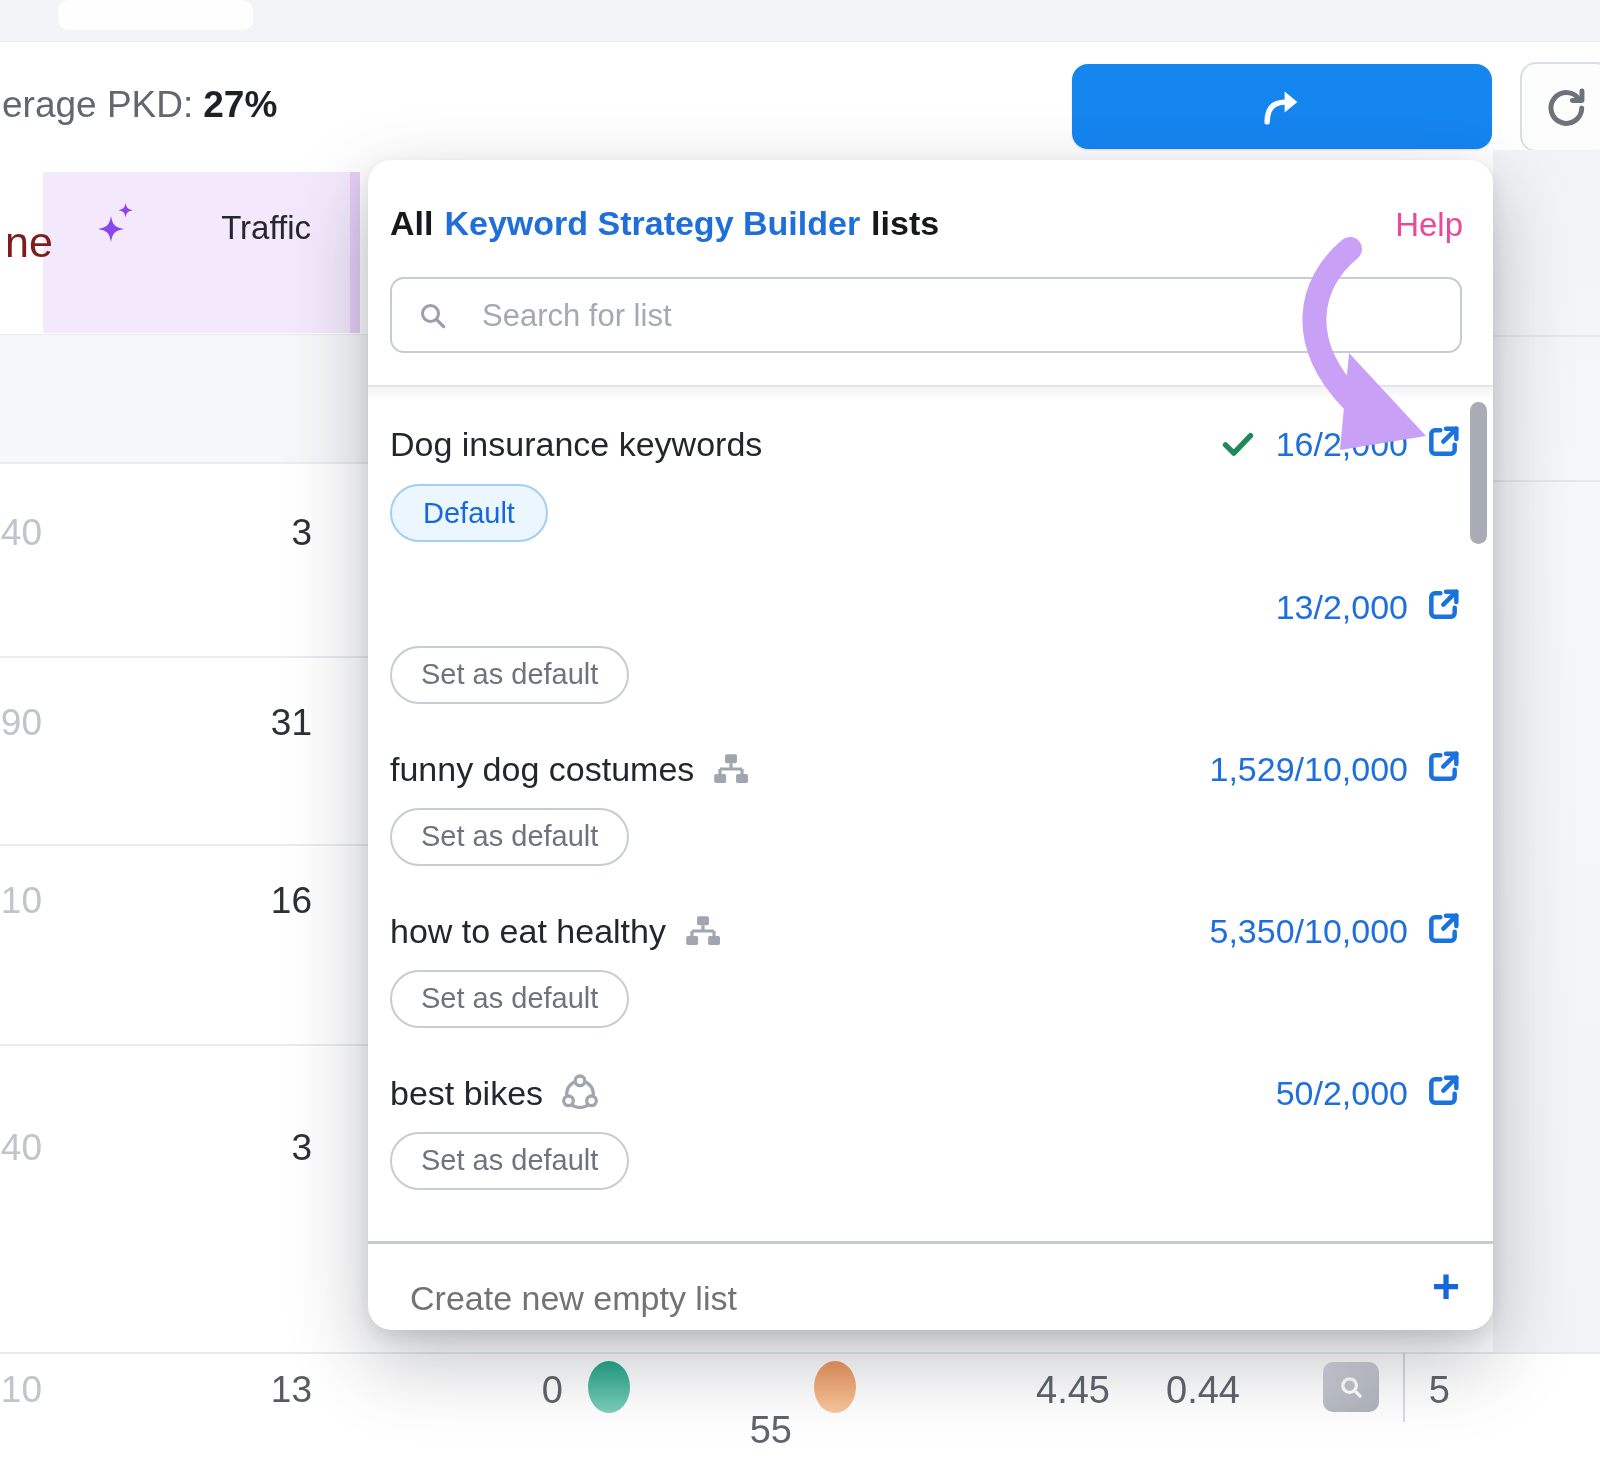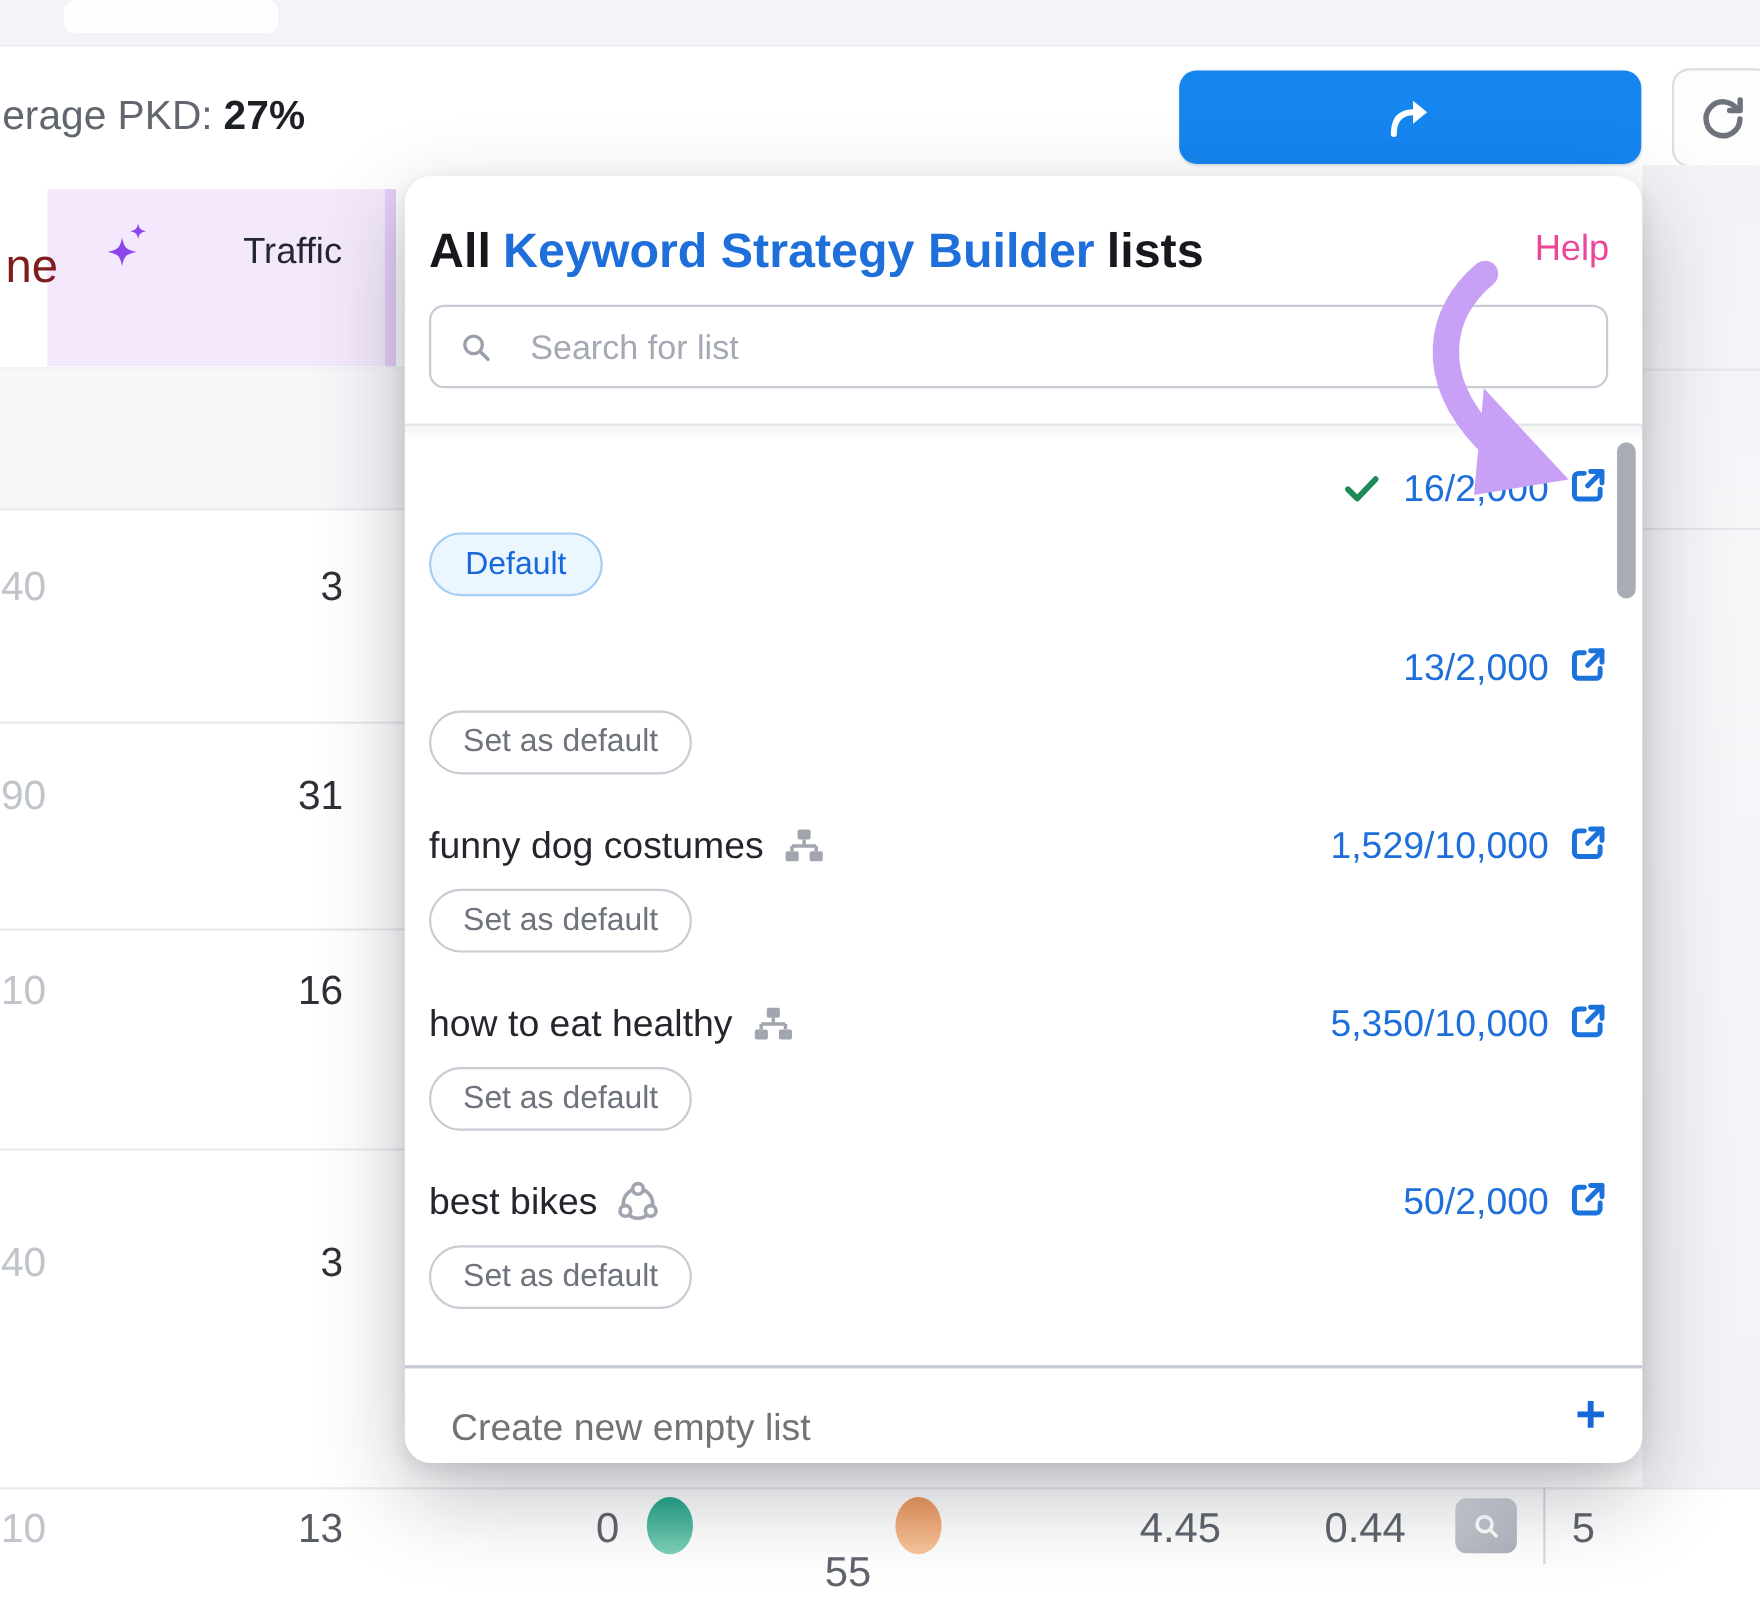--- a/index.html
+++ b/index.html
@@ -45,21 +45,21 @@
     box-shadow:0 1px 2px rgba(20,40,80,.15);cursor:pointer;}
   .send-btn svg{width:46px;height:42px;}
   .refresh-btn{left:1520px;top:62px;width:88px;height:86px;border-radius:16px;background:#fdfdfe;border:2px solid #d9dde4;
     display:flex;align-items:center;justify-content:center;cursor:pointer;}
   .refresh-btn svg{width:44px;height:44px;}
 
   
   .popup{left:368px;top:160px;width:1125px;height:1170px;background:#fff;border-radius:24px;
     box-shadow:0 6px 16px rgba(30,34,48,.10),0 30px 80px rgba(30,34,48,.28);z-index:5;}
   .popup .abs{position:absolute;}
-  .p-title{left:22px;top:44px;font-size:44px;font-weight:700;color:#16181d;white-space:nowrap;}
+  .p-title{left:22px;top:44px;font-size:34px;font-weight:700;color:#16181d;white-space:nowrap;}
   .p-title .tw{margin-right:11px;}
   .p-title .lnk{color:#1f6fdb;cursor:pointer;}
   .p-help{right:30px;top:46px;font-size:33px;color:#ec4899;cursor:pointer;}
   .searchbox{left:22px;top:117px;width:1072px;height:76px;border:2px solid #c7cbd4;border-radius:14px;background:#fff;box-sizing:border-box;}
   .searchbox svg{position:absolute;left:26px;top:22px;width:30px;height:30px;}
   .searchbox input{position:absolute;left:88px;top:2px;width:950px;height:68px;border:none;outline:none;background:transparent;
     font-family:inherit;font-size:31px;color:#3a3f48;}
   .searchbox input::placeholder{color:#a4a9b3;}
   .p-div{left:0;top:225px;width:1125px;height:2px;background:#e3e5ea;}
   .p-div-shadow{left:0;top:227px;width:1125px;height:14px;background:linear-gradient(rgba(40,44,60,.05),rgba(40,44,60,0));}
@@ -136,21 +136,21 @@
   <div class="abs vol" style="top:1127px;">40</div>
   <div class="abs pott" style="top:1127px;">3</div>
   <div class="abs vol" style="top:1369px;">10</div>
   <div class="abs pott faded" style="top:1369px;">13</div>
 
   <div class="abs bcell" style="left:463px;top:1369px;width:100px;">0</div>
   <div class="abs dot dot-green" style="left:588px;top:1361px;"></div>
   <div class="abs bcell" style="left:692px;top:1369px;width:100px;margin-top:40px;">55</div>
   <div class="abs dot dot-orange" style="left:814px;top:1361px;"></div>
   <div class="abs bcell" style="left:960px;top:1369px;width:150px;">4.45</div>
-  <div class="abs bcell" style="left:1128px;top:1369px;width:150px;">0.44</div>
+  <div class="abs bcell" style="left:1128px;top:1369px;width:150px;text-align:center;">0.44</div>
   <div class="abs serp-ic">
     <svg viewBox="0 0 24 24">
       <circle cx="11" cy="11" r="4.8" fill="none" stroke="#fff" stroke-width="2.3"></circle>
       <path d="M14.6 14.6 L18.4 18.4" stroke="#fff" stroke-width="2.3" stroke-linecap="round"></path>
     </svg>
   </div>
   <div class="abs vline"></div>
   <div class="abs bcell" style="left:1410px;top:1369px;width:40px;">5</div>
 
   <div class="abs rstrip"></div>
@@ -167,20 +167,21 @@
       <svg viewBox="0 0 24 24">
         <circle cx="10" cy="10" r="6.4" fill="none" stroke="#9aa0ab" stroke-width="2.4"></circle>
         <path d="M15 15 L20.5 20.5" stroke="#9aa0ab" stroke-width="2.6" stroke-linecap="round"></path>
       </svg>
       <input type="text" value="" placeholder="Search for list" style="">
     </div>
 
     <div class="abs p-div"></div>
     <div class="abs p-div-shadow"></div>
 
+    <div class="abs row-title" style="top:260px;">Dog insurance keywords</div>
     <div class="abs row-right" style="top:260px;">
       <svg class="chk" viewBox="0 0 24 24">
         <path d="M4.5 12.5 l5 5 L19.5 7" fill="none" stroke="#1d8a57" stroke-width="3.2" stroke-linecap="round" stroke-linejoin="round"></path>
       </svg>
       <span>16/2,000</span>
     </div>
     <div class="abs row-ext" style="top:262px;">
       <svg viewBox="0 0 24 24">
           <path d="M10.4 5 H7.2 C6 5 5 6 5 7.2 v9.6 C5 18 6 19 7.2 19 h9.6 c1.2 0 2.2-1 2.2-2.2 v-3.2" fill="none" stroke="currentColor" stroke-width="2.7" stroke-linecap="round"></path>
           <path d="M13.8 4 h6.2 v6.2" fill="none" stroke="currentColor" stroke-width="2.7" stroke-linecap="round" stroke-linejoin="round"></path>

